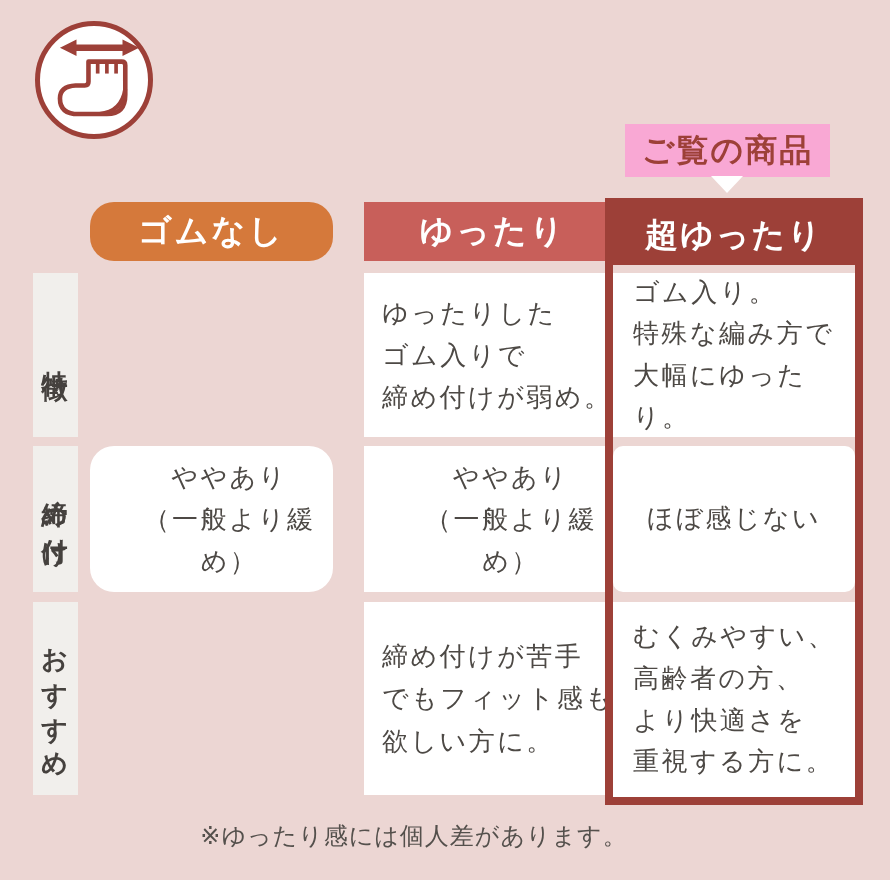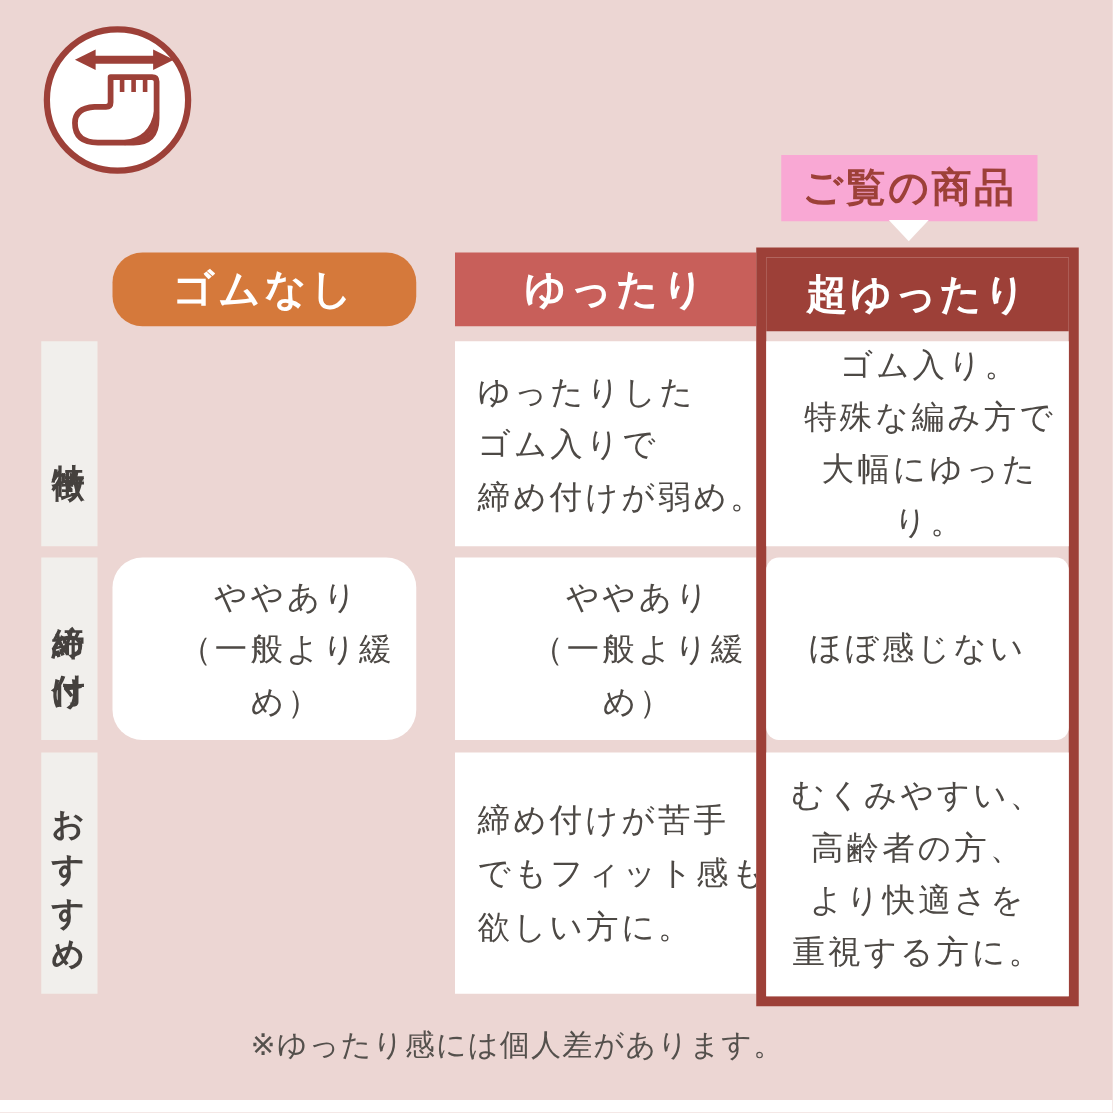--- a/index.html
+++ b/index.html
@@ -56,21 +56,21 @@
     border:8px solid var(--dark-red);background:var(--bg-pink);}
   .col3 .inhead{position:absolute;left:0;top:0;width:242px;height:59px;background:var(--dark-red);
     display:flex;align-items:center;justify-content:center;
     font-size:33px;font-weight:bold;color:#fff;letter-spacing:2px;}
   .col3 .incell{position:absolute;left:0;width:242px;background:#fff;
     display:flex;align-items:center;font-size:26px;color:var(--text);
     letter-spacing:2.5px;line-height:1.6;white-space:pre-line;}
   .col3 .icr1{top:67px;height:164px;}
   .col3 .icr2{top:240px;height:146px;border-radius:10px;}
   .col3 .icr3{top:396px;height:195px;}
-  .col3 .incell.left{justify-content:flex-start;padding-left:20px;text-align:center;}
+  .col3 .incell.left{justify-content:flex-start;padding-left:20px;text-align:left;}
   .col3 .incell.center{justify-content:center;text-align:center;}
 
   
   .footer-note{position:absolute;left:0;top:820px;width:828px;text-align:center;
     font-size:24px;color:#54504c;letter-spacing:1px;}
   .bottom-strip{position:absolute;left:0;top:880px;width:890px;height:10px;background:#ffffff;}
 </style>
 </head>
 <body>
 

